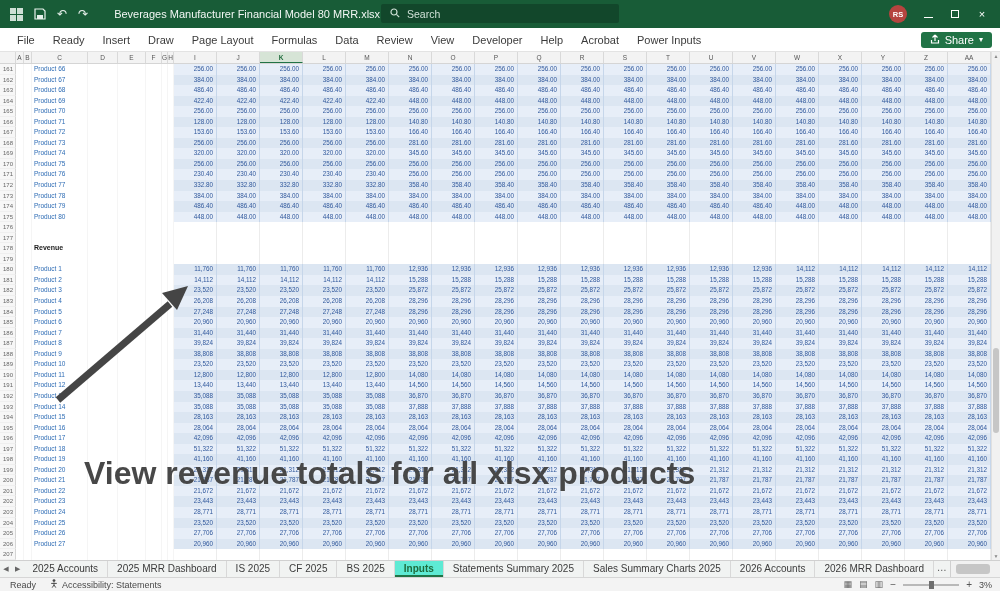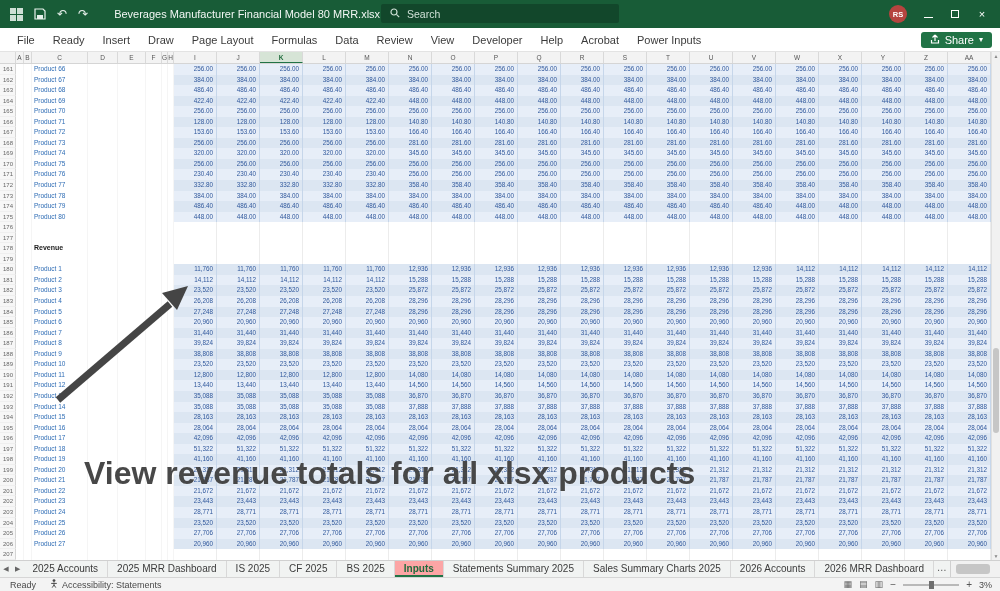--- a/index.html
+++ b/index.html
@@ -64,21 +64,21 @@
   .caption { position:absolute; left:84px; top:455px; font-size:32px; font-weight:bold;
     color:rgba(62,62,62,0.95); white-space:nowrap; z-index:6;
     text-shadow:0 1px 2px rgba(255,255,255,0.35); }
   .arrow-svg { position:absolute; left:48px; top:278px; z-index:6; }
 
   
   .sheetbar { position:absolute; top:560px; left:0; width:1000px; height:17px;
     background:#f1f3f2; border-top:1px solid #d0d0d0; display:flex; align-items:stretch; font-size:10px; }
   .nav-arrow { width:15px; text-align:center; color:#666; font-size:7px; line-height:16px; }
   .stab { padding:0 9px; line-height:16px; color:#3b3b3b; border-right:1px solid #d8d8d8; white-space:nowrap; }
-  .stab.active { background:#fca5a5; color:#1e6b3c; font-weight:bold; box-shadow:inset 0 -2px 0 #217346; }
+  .stab.active { background:#5eead4; color:#1e6b3c; font-weight:bold; box-shadow:inset 0 -2px 0 #217346; }
   .more-tabs { width:20px; text-align:center; line-height:14px; color:#555; }
   .hscroll { margin-left:auto; width:64px; position:relative; background:#f1f1f1; border-left:1px solid #d0d0d0; }
   .hthumb { position:absolute; top:3px; left:5px; width:34px; height:10px; background:#c6c6c6; border-radius:3px; }
 
   
   .statusbar { position:absolute; top:577px; left:0; width:1000px; height:14px;
     background:#f3f3f3; border-top:1px solid #d6d6d6; display:flex; align-items:center;
     font-size:9px; color:#4a4a4a; }
   .sb-left { display:flex; align-items:center; gap:14px; padding-left:10px; }
   .sb-item { display:flex; align-items:center; gap:4px; }

